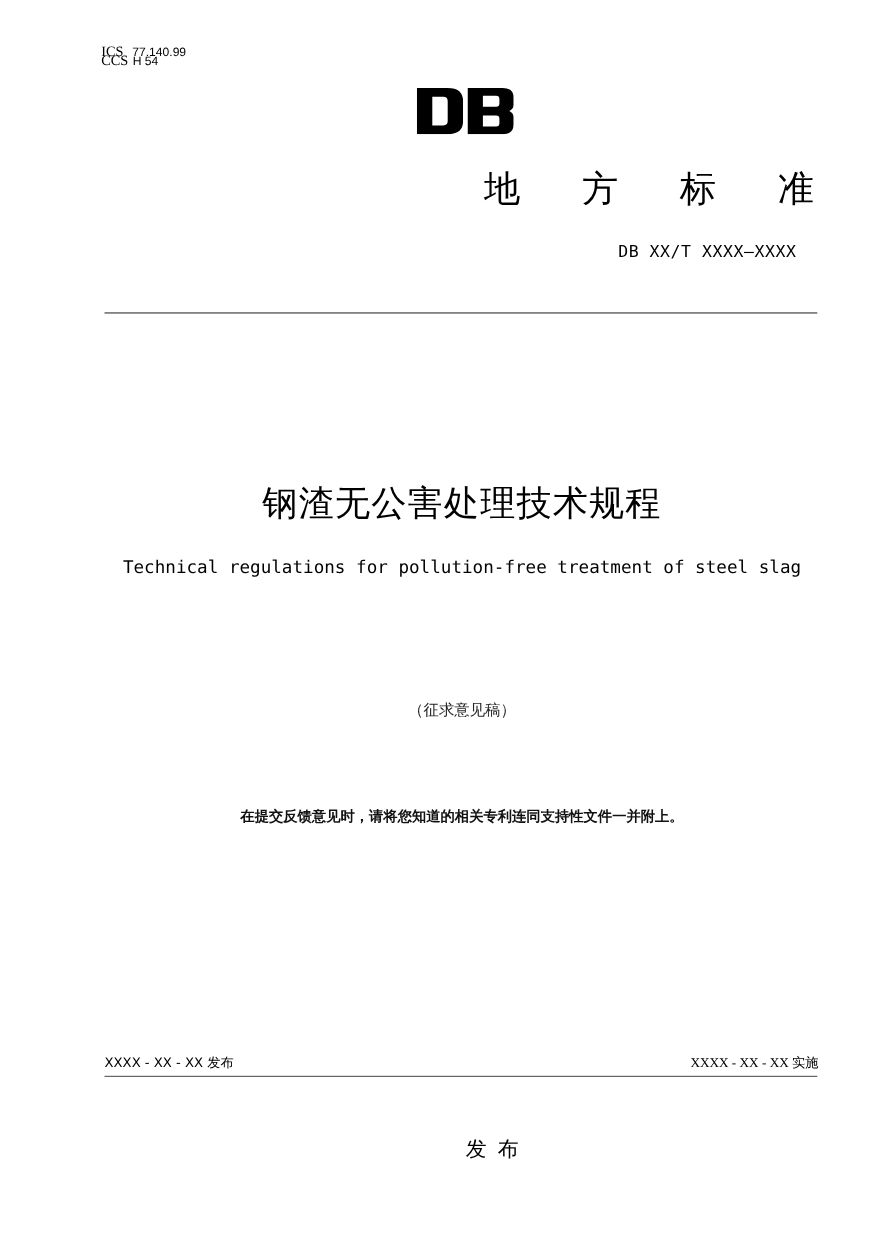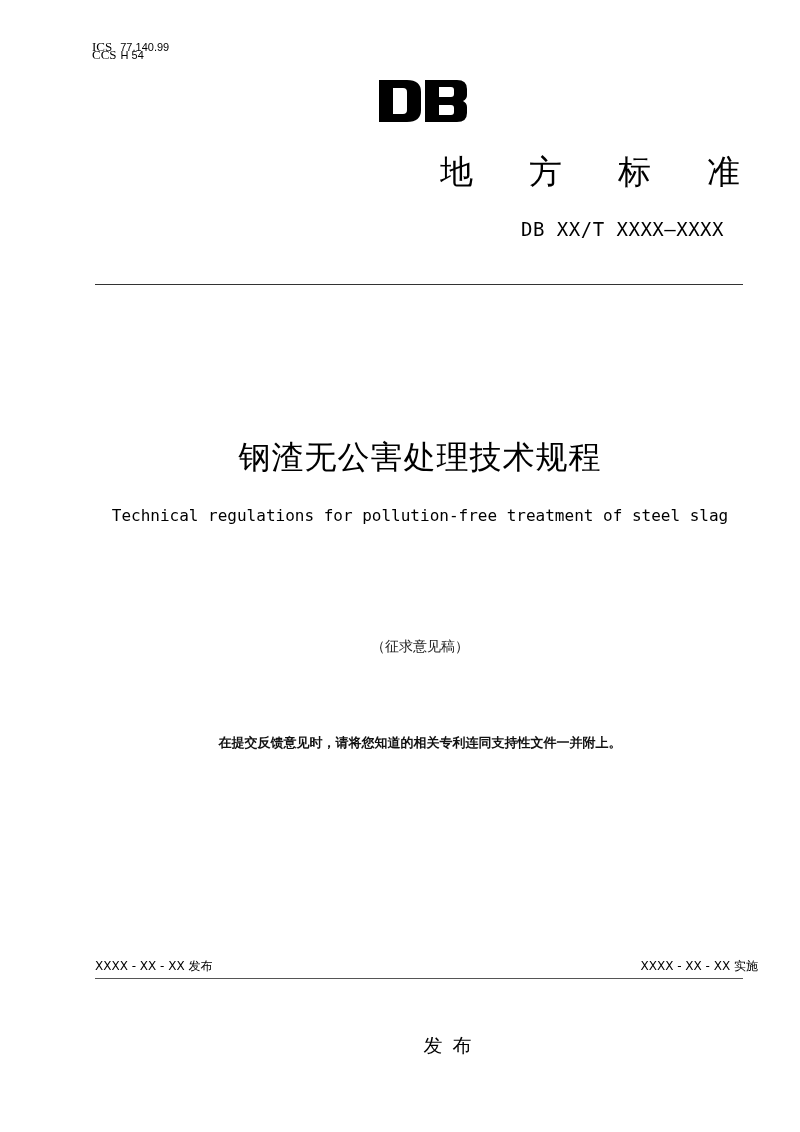--- a/index.html
+++ b/index.html
@@ -44,21 +44,21 @@
       width: 300px;
       display: flex;
       justify-content: space-between;
       font-size: 33px;
       line-height: 40px;
       font-family: "DejaVu Sans", sans-serif;
     }
     .std-code {
       right: 76px;
       top: 219px;
-      font-size: 19px;
+      font-size: 15px;
       line-height: 20px;
       font-family: "DejaVu Sans Mono", monospace;
       letter-spacing: 0.5px;
       white-space: nowrap;
     }
     .rule-top {
       left: 95px;
       top: 284px;
       width: 648px;
       height: 0;
@@ -103,21 +103,21 @@
       font-weight: bold;
       color: #111;
     }
     .date-row {
       top: 955px;
       font-size: 12px;
       line-height: 22px;
       white-space: nowrap;
     }
     #issue-date { left: 95px; }
-    #impl-date { right: 42px; }
+    #impl-date { right: 56px; font-family: Liberation Serif, serif; }
     .rule-bottom {
       left: 95px;
       top: 978px;
       width: 648px;
       height: 0;
       border-top: 1.5px solid #555;
     }
     .publisher {
       left: 0;
       width: 905px;

